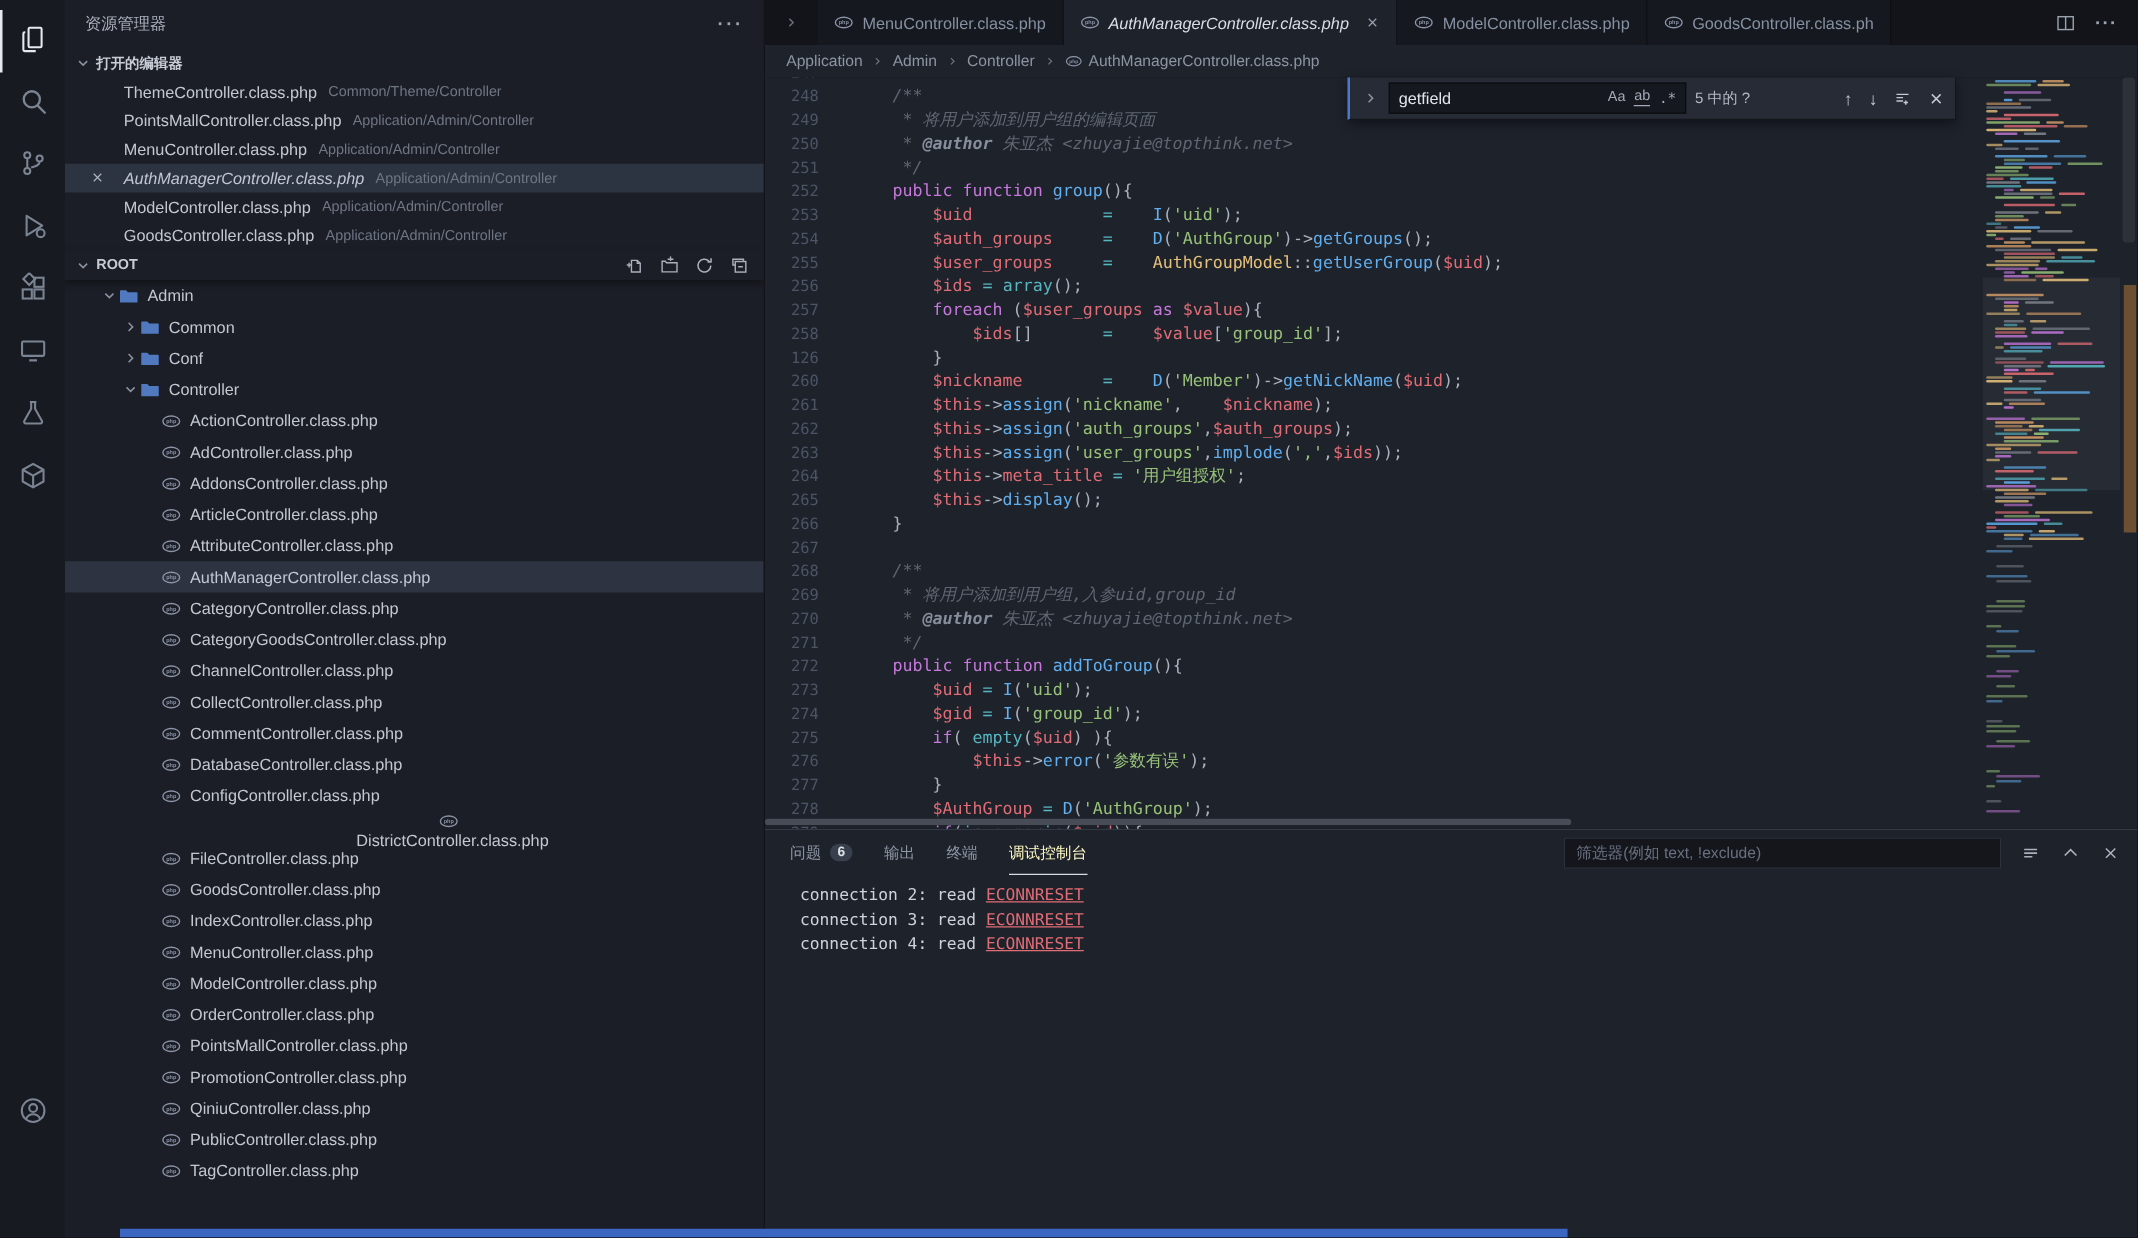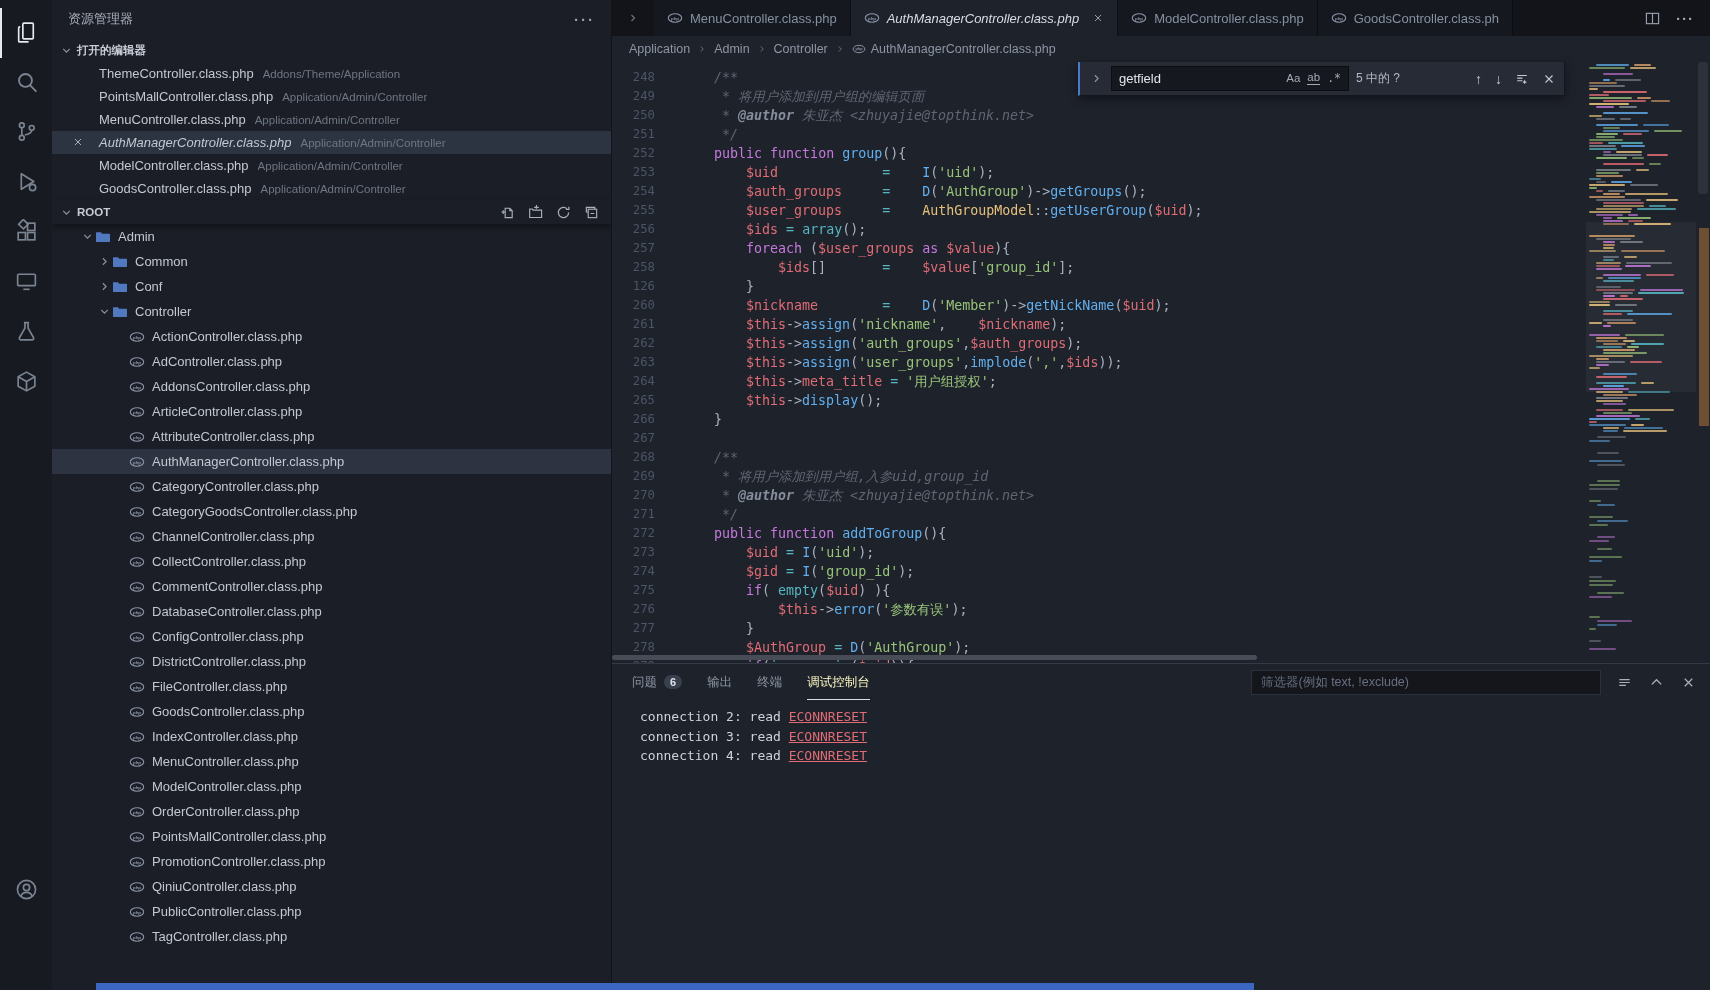--- a/index.html
+++ b/index.html
@@ -201,21 +201,21 @@
         </span>
       <span data-name="open-editors-label">打开的编辑器</span>
     </div>
     <div id="open-editors-list" data-name="open-editors-list">
         <div class="oe-row" data-name="open-editor-item">
           <span class="icn " data-name="php-file-icon"><svg viewBox="0 0 16 16">
               <ellipse cx="8" cy="8" rx="6.7" ry="4.2" fill="none" stroke="#8b94a7" stroke-width="1.1"></ellipse>
               <text x="8" y="9.6" font-size="4.4" text-anchor="middle" fill="#8b94a7" font-family="Liberation Sans, sans-serif" font-weight="bold">php</text>
             </svg></span>
           <span class="oe-name" data-name="open-editor-name">ThemeController.class.php</span>
-          <span class="oe-path" data-name="open-editor-path">Addons/Theme/Application</span>
+          <span class="oe-path" data-name="open-editor-path">Common/Theme/Controller</span>
         </div>
         <div class="oe-row" data-name="open-editor-item">
           <span class="icn " data-name="php-file-icon"><svg viewBox="0 0 16 16">
               <ellipse cx="8" cy="8" rx="6.7" ry="4.2" fill="none" stroke="#8b94a7" stroke-width="1.1"></ellipse>
               <text x="8" y="9.6" font-size="4.4" text-anchor="middle" fill="#8b94a7" font-family="Liberation Sans, sans-serif" font-weight="bold">php</text>
             </svg></span>
           <span class="oe-name" data-name="open-editor-name">PointsMallController.class.php</span>
           <span class="oe-path" data-name="open-editor-path">Application/Admin/Controller</span>
         </div>
         <div class="oe-row" data-name="open-editor-item">
@@ -466,21 +466,21 @@
         <div class="tree-row" data-name="tree-file-item" style="padding-left: 61px;">
           <span class="chev-sp" data-name="indent-spacer"></span>
           <span class="icn " data-name="php-file-icon">
             <svg viewBox="0 0 16 16">
               <ellipse cx="8" cy="8" rx="6.7" ry="4.2" fill="none" stroke="#8b94a7" stroke-width="1.1"></ellipse>
               <text x="8" y="9.6" font-size="4.4" text-anchor="middle" fill="#8b94a7" font-family="Liberation Sans, sans-serif" font-weight="bold">php</text>
             </svg>
           </span>
           <span data-name="tree-item-label">ConfigController.class.php</span>
         </div>
-        <div class="tree-row" data-name="tree-file-item" style="padding-left: 61px;">
+        <div class="tree-row" data-name="tree-file-item" style="padding-left: 61px; flex-direction: column;">
           <span class="chev-sp" data-name="indent-spacer"></span>
           <span class="icn " data-name="php-file-icon">
             <svg viewBox="0 0 16 16">
               <ellipse cx="8" cy="8" rx="6.7" ry="4.2" fill="none" stroke="#8b94a7" stroke-width="1.1"></ellipse>
               <text x="8" y="9.6" font-size="4.4" text-anchor="middle" fill="#8b94a7" font-family="Liberation Sans, sans-serif" font-weight="bold">php</text>
             </svg>
           </span>
           <span data-name="tree-item-label">DistrictController.class.php</span>
         </div>
         <div class="tree-row" data-name="tree-file-item" style="padding-left: 61px;">

